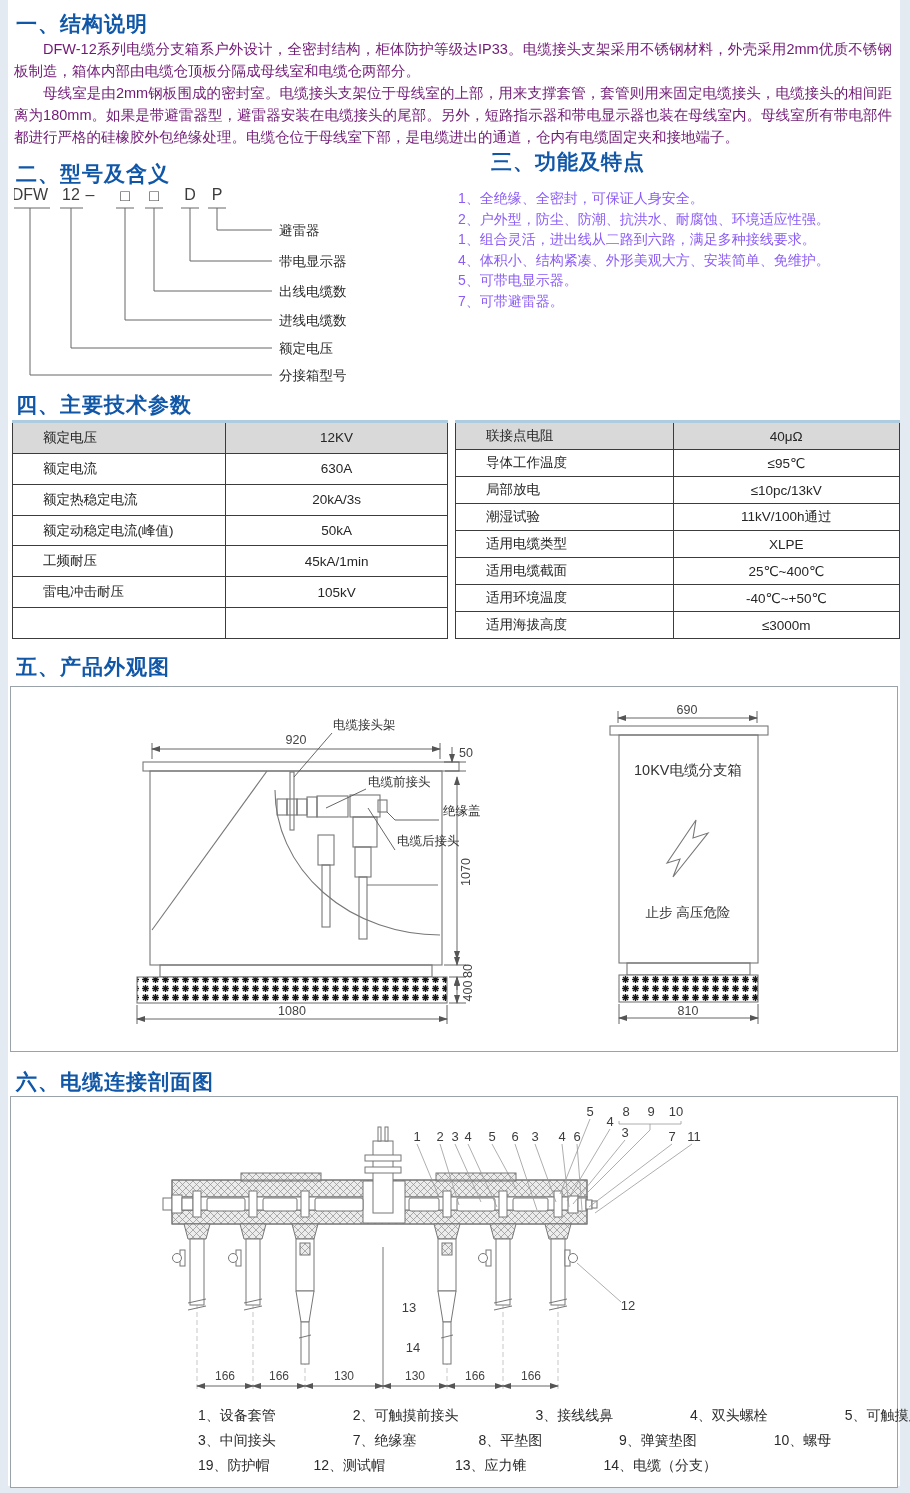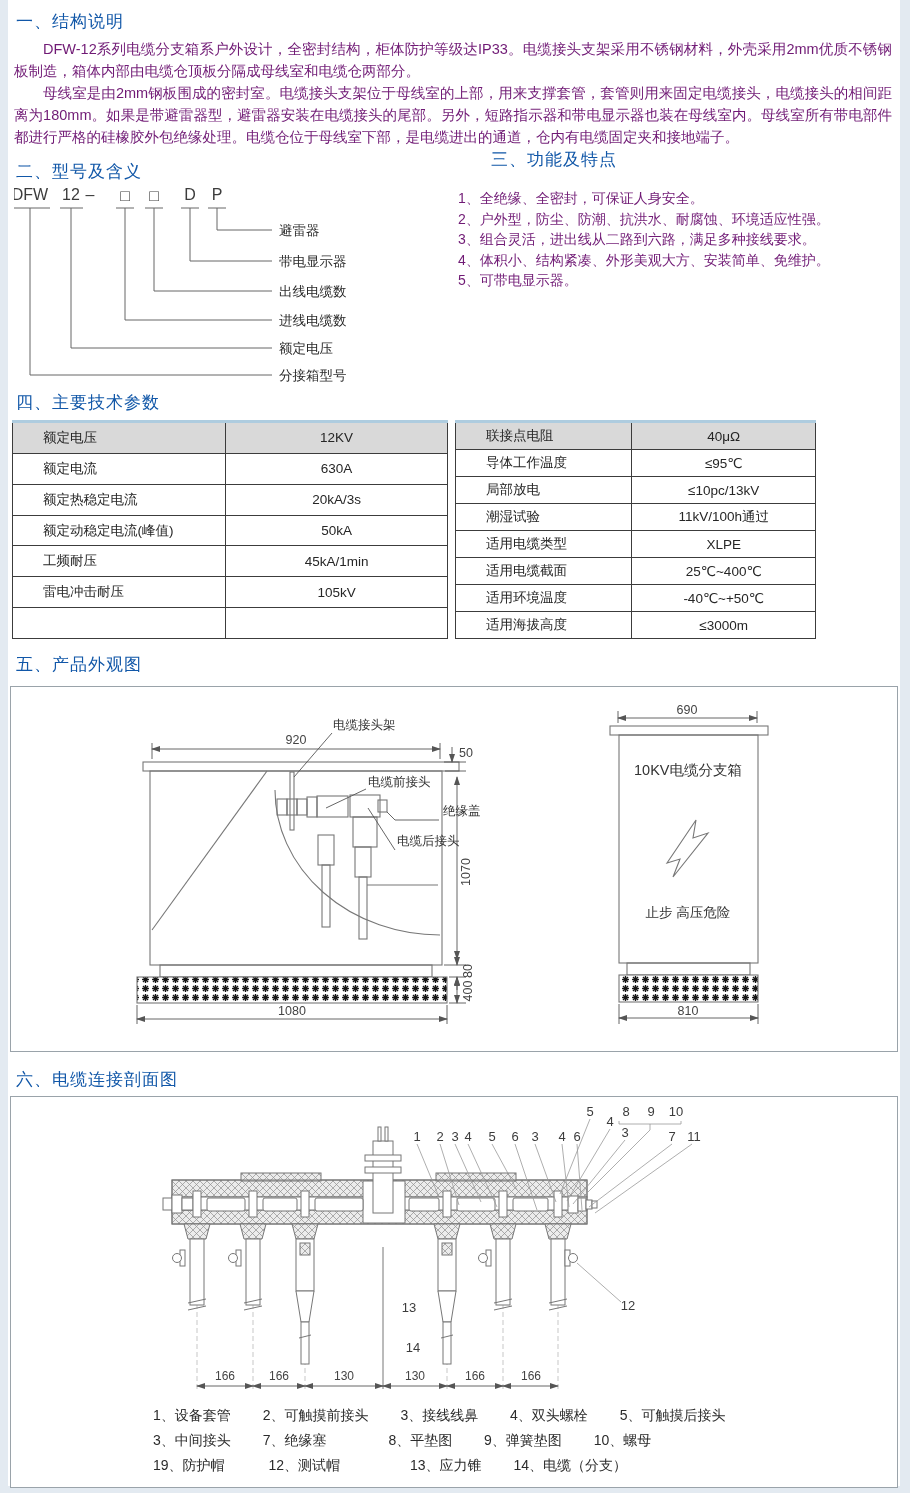--- a/index.html
+++ b/index.html
@@ -1,32 +1,32 @@
 <!DOCTYPE html>
 <html><head>
 <meta charset="utf-8">
 <style>
   html,body{margin:0;padding:0;width:910px;height:1493px;overflow:hidden;
     background:#e3eaf1;font-family:"Liberation Sans","DejaVu Sans",sans-serif;}
   #page{position:absolute;left:8px;top:0;width:892px;height:1486px;background:#ffffff;}
-  .hd{position:absolute;font-size:17px;font-weight:normal;color:#1157a8;letter-spacing:1px;white-space:nowrap;}
+  .hd{position:absolute;font-size:21px;font-weight:bold;color:#1157a8;letter-spacing:1px;white-space:nowrap;}
   .para{position:absolute;left:6px;width:878px;font-size:14.5px;line-height:22px;color:#701a75;text-align:justify;}
   .para p{margin:0;text-indent:2em;}
-  .feat{position:absolute;font-size:14px;line-height:20.5px;color:#701a75;white-space:nowrap;}
+  .feat{position:absolute;font-size:14px;line-height:20.5px;color:#8b5cf6;white-space:nowrap;}
   .tbl-wrap{position:absolute;top:420px;display:flex;}
   table.ptable{border-collapse:collapse;table-layout:fixed;background:#fff;border-top:3px solid #aeccdf;}
   table.ptable td{border:1px solid #3c3c3c;height:26px;font-size:13.5px;color:#262626;padding:0;}
   table.ptable td.k{padding-left:30px;text-align:left;}
   table.ptable td.v{text-align:center;}
   table.ptable tr.hdr td{background:#d9d9d9;}
   .dbox{position:absolute;border:1px solid #9aa3aa;background:#fff;}
   svg text{font-family:"Liberation Sans","DejaVu Sans",sans-serif;}
   .legend{position:absolute;left:0;width:100%;}
   .legend-row{padding-left:142px;font-size:14px;color:#2b2b2b;line-height:25px;white-space:nowrap;}
-  .legend-row span{margin-right:28px;}
+  .legend-row span{margin-right:28px;margin-left:45px;}
 </style>
 </head>
 <body>
 
 <div id="page">
 
   <div class="hd" style="left:8px;top:10px;">一、结构说明</div>
   <div class="para" style="top:38px;">
     <p>DFW-12系列电缆分支箱系户外设计，全密封结构，柜体防护等级达IP33。电缆接头支架采用不锈钢材料，外壳采用2mm优质不锈钢板制造，箱体内部由电缆仓顶板分隔成母线室和电缆仓两部分。</p>
     <p>母线室是由2mm钢板围成的密封室。电缆接头支架位于母线室的上部，用来支撑套管，套管则用来固定电缆接头，电缆接头的相间距离为180mm。如果是带避雷器型，避雷器安装在电缆接头的尾部。另外，短路指示器和带电显示器也装在母线室内。母线室所有带电部件都进行严格的硅橡胶外包绝缘处理。电缆仓位于母线室下部，是电缆进出的通道，仓内有电缆固定夹和接地端子。</p>
@@ -59,23 +59,24 @@
       <text x="265" y="141">进线电缆数</text>
       <text x="265" y="169">额定电压</text>
       <text x="265" y="196">分接箱型号</text>
     </g>
   </svg>
 
   <div class="hd" style="left:447px;top:148px;margin-left:36px;">三、功能及特点</div>
   <div class="feat" style="left:450px;top:188px;">
     <div>1、全绝缘、全密封，可保证人身安全。</div>
     <div>2、户外型，防尘、防潮、抗洪水、耐腐蚀、环境适应性强。</div>
-    <div>3、组合灵活，进出线从二路到六路，满足多种接线要求。</div>
+    <div>1、组合灵活，进出线从二路到六路，满足多种接线要求。</div>
     <div>4、体积小、结构紧凑、外形美观大方、安装简单、免维护。</div>
     <div>5、可带电显示器。</div>
+    <div>7、可带避雷器。</div>
   </div>
 
   <div class="hd" style="left:8px;top:391px;">四、主要技术参数</div>
   <div class="tbl-wrap" style="left:4px;">
     <table class="ptable" style="width:436px;">
       <colgroup>
           <col style="width:49%">
           <col style="width:51%">
         </colgroup>
       <tbody>
@@ -103,21 +104,21 @@
             <td class="k">雷电冲击耐压</td>
             <td class="v">105kV</td>
           </tr>
       <tr>
             <td class="k"></td>
             <td class="v"></td>
           </tr>
     </tbody>
       </table>
     <div style="width:7px;"></div>
-    <table class="ptable" style="width:361px;">
+    <table class="ptable" style="width:445px;">
       <colgroup>
           <col style="width:49%">
           <col style="width:51%">
         </colgroup>
       <tbody>
           <tr class="hdr">
             <td class="k">联接点电阻</td>
             <td class="v">40μΩ</td>
           </tr>
       <tr>

